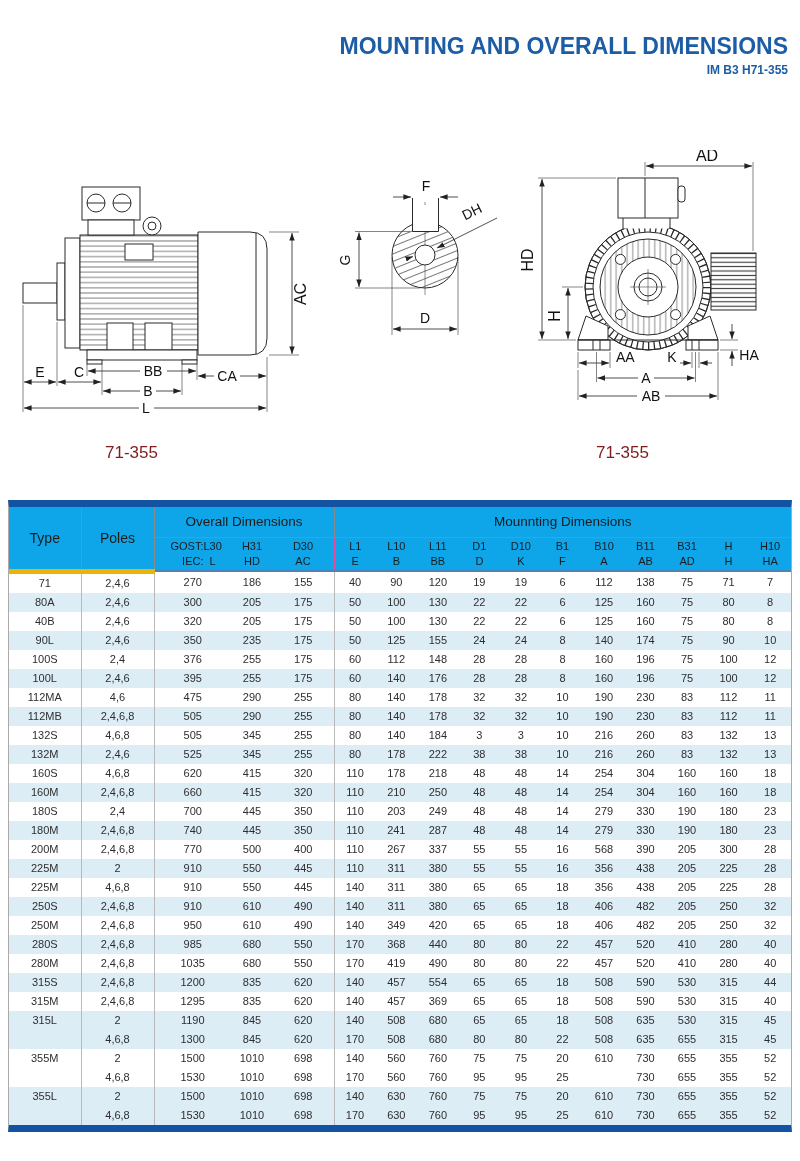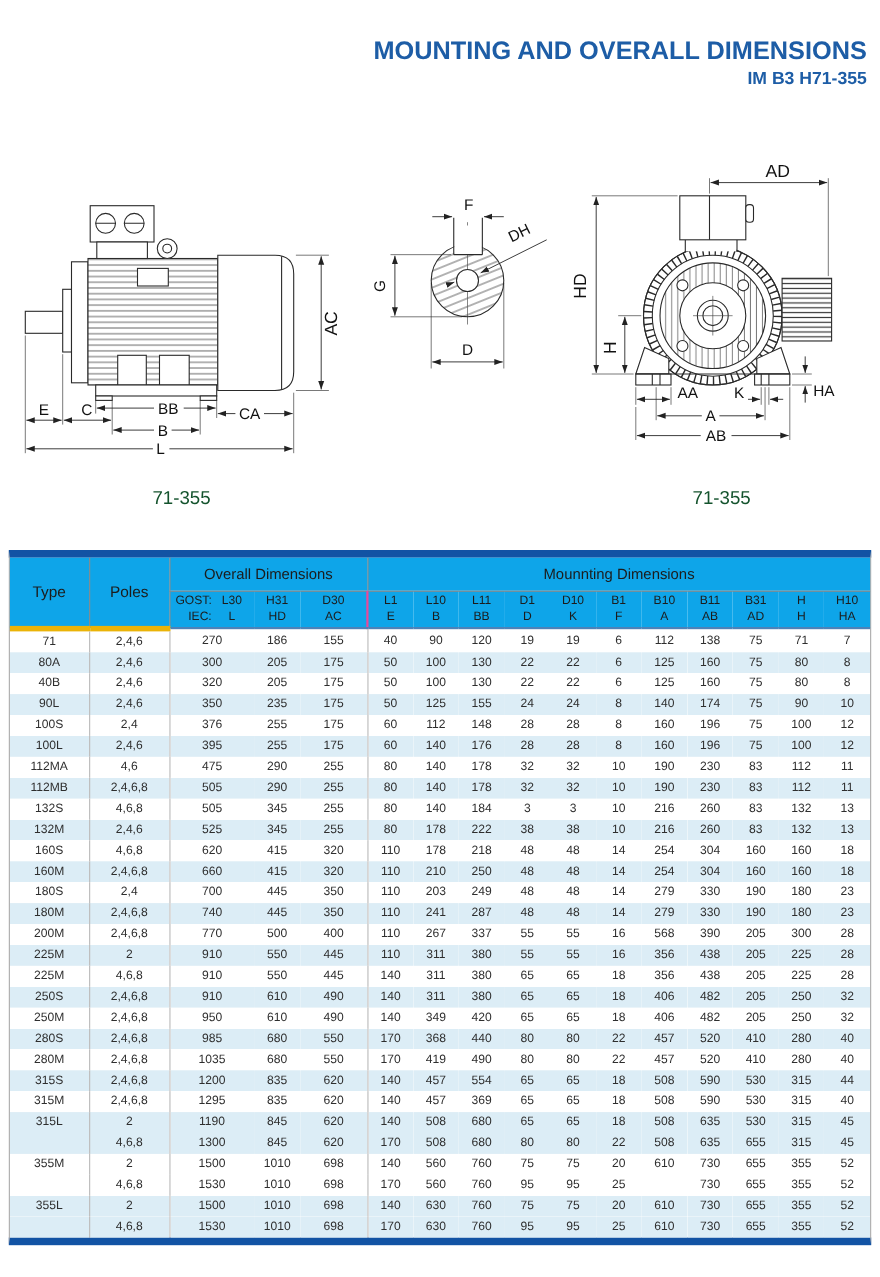--- a/index.html
+++ b/index.html
@@ -4,54 +4,54 @@
 <style>
   * { margin:0; padding:0; box-sizing:border-box; }
   html,body { background:#ffffff; }
   body {
     width:800px; height:1161px; position:relative; overflow:hidden;
     font-family:"Liberation Sans", sans-serif; color:#222;
   }
   
   .title-block { position:absolute; top:34px; left:14px; right:12px; text-align:right; }
   .title-block h1 { font-size:23px; font-weight:700; color:#1d5da6; letter-spacing:0px; line-height:1.1; }
-  .title-block h2 { font-size:16px; font-weight:700; color:#1d5da6; margin-top:4px; }
+  .title-block h2 { font-size:12px; font-weight:700; color:#1d5da6; margin-top:4px; }
 
   
   svg text { font-family:"Liberation Sans", sans-serif; fill:#111; }
   .ol  { fill:none; stroke:#2a2a2a; stroke-width:1; }
   .olw { fill:#ffffff; stroke:#2a2a2a; stroke-width:1; }
   .dim { stroke:#222; stroke-width:0.8; fill:none; }
   .ext { stroke:#333; stroke-width:0.6; fill:none; }
   .cl  { stroke:#444; stroke-width:0.6; fill:none; }
   .dimt  { font-size:14px; }
   .dimtb { font-size:16px; }
   .svg-left   { position:absolute; left:10px;  top:150px; }
   .svg-mid    { position:absolute; left:322px; top:158px; }
   .svg-right  { position:absolute; left:520px; top:150px; }
-  .caption { position:absolute; top:443px; width:120px; text-align:center; font-size:17px; color:#14532d; }
+  .caption { position:absolute; top:443px; width:120px; font-size:17px; color:#7f1d1d; }
   .caption.c1 { left:105px; }
   .caption.c2 { left:596px; }
 
   
   .tablewrap {
     position:absolute; left:8px; top:500px; width:784px;
     border-top:7px solid #1253a4; border-bottom:7px solid #1253a4;
     border-left:1px solid #aaa; border-right:1px solid #aaa;
   }
   table { width:100%; border-collapse:collapse; table-layout:fixed; }
   thead th { font-weight:400; color:#1c1c1c; background:#0ea5e9; }
   th.h-type, th.h-poles { font-size:14px; border-bottom:5px solid #eab308; }
   th.h-type  { border-right:1px solid #8a8a8a; }
   th.h-poles { border-right:1px solid #8a8a8a; }
   th.group { font-size:13.5px; height:30px; border-bottom:1px solid #8a8a8a; }
   th.group.overall { border-right:1px solid #8a8a8a; }
   tr.subrow th { font-size:11px; height:34px; border-bottom:2px solid #4d82b8; line-height:1.35; }
   tr.subrow th.groupend { border-right:2px solid #ec4899; }
-  .g2 { display:grid; grid-template-columns:36px 1fr; padding:0 2px; }
+  .g2 { display:grid; grid-template-columns:36px 1fr; padding:0 13px; }
   .g2 .pre { text-align:right; white-space:pre; }
   .g2 .val { text-align:center; }
   tbody td {
     font-size:11px; color:#2e2e2e; text-align:center;
     height:19px; line-height:19px; padding:0; white-space:nowrap; overflow:hidden;
   }
   tbody tr.shaded td { background:#dcedf6; }
   tbody td.col-type, tbody td.col-poles, tbody td.col-ac { border-right:1px solid #b9b9b9; }
 </style>
 </head>

